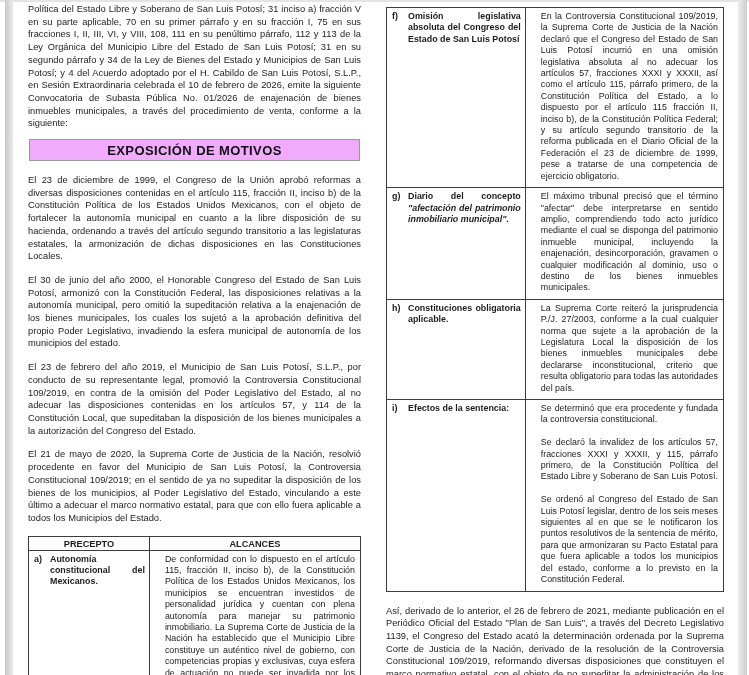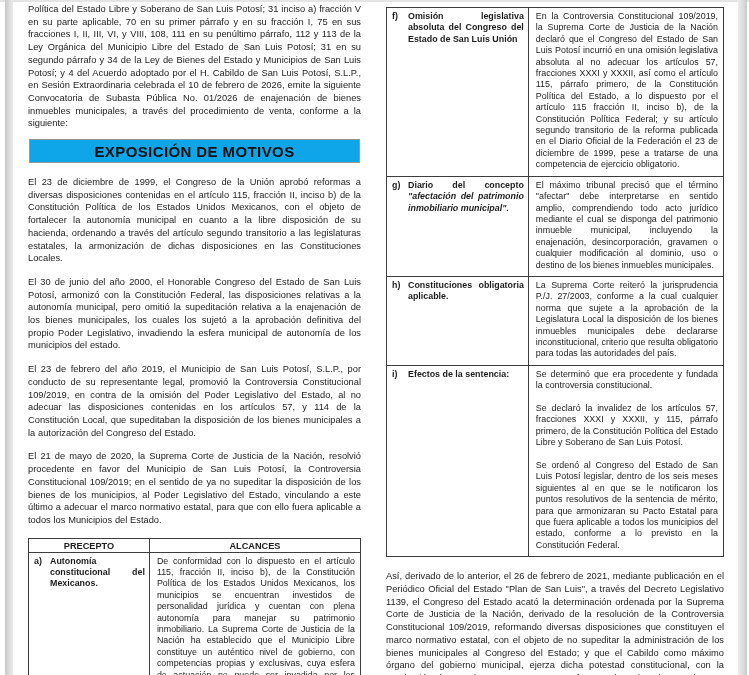--- a/index.html
+++ b/index.html
@@ -18,30 +18,30 @@
   .page{display:flex;gap:25px;padding:3px 25px 0 28px;}
   .col{flex:0 0 auto;}
   .col-left{width:333px;}
   .col-right{width:338px;padding-top:4px;}
 
   .para{font-size:9.3px;line-height:12.7px;text-align:justify;margin:0 0 11px 0;
     word-spacing:0.2px;}
   .intro{margin-bottom:9px;}
 
   .section-bar{
-    background:#0ea5e9;border:1px solid #989898;
-    font-weight:bold;text-align:center;font-size:15px;letter-spacing:.4px;
+    background:#f0abfc;border:1px solid #989898;
+    font-weight:bold;text-align:center;font-size:13px;letter-spacing:.4px;
     padding:3px 0 2px 0;margin:0 1px 13px 1px;color:#101010;
   }
 
   table.alc{border-collapse:collapse;width:100%;table-layout:fixed;}
   table.alc th, table.alc td{border:1px solid #3d3d3d;vertical-align:top;}
   table.alc th{font-size:9.2px;font-weight:bold;padding:2px 2px 1px;text-align:center;margin-top:47px;}
   td.precepto{padding:3px 4px 5px 5px;font-weight:bold;font-size:8.9px;line-height:11.4px;}
-  td.alcances{padding:3px 5px 5px 7px;font-size:8.9px;line-height:11.4px;
+  td.alcances{padding:3px 5px 5px 15px;font-size:8.9px;line-height:11.4px;
     text-align:justify;white-space:pre-line;}
   .pc{display:flex;gap:4px;}
   .pc .lbl{flex:0 0 12px;}
   .pc .pt{flex:1;text-align:justify;}
   .left-tbl td.precepto{width:36%;}
   .left-tbl td.alcances{width:64%;}
   .right-tbl td.precepto{width:42%;}
   .right-tbl td.alcances{width:58%;}
   .it{font-style:italic;}
 </style>
@@ -86,21 +86,21 @@
       </table>
   </div>
 
   <div class="col col-right">
     <table class="alc right-tbl">
       <tbody>
           <tr>
         <td class="precepto">
           <div class="pc">
             <span class="lbl">f)</span>
-            <span class="pt">Omisión legislativa absoluta del Congreso del Estado de San Luis Unión</span>
+            <span class="pt">Omisión legislativa absoluta del Congreso del Estado de San Luis Potosí</span>
           </div>
         </td>
         <td class="alcances">En la Controversia Constitucional 109/2019, la Suprema Corte de Justicia de la Nación declaró que el Congreso del Estado de San Luis Potosí incurrió en una omisión legislativa absoluta al no adecuar los artículos 57, fracciones XXXI y XXXII, así como el artículo 115, párrafo primero, de la Constitución Política del Estado, a lo dispuesto por el artículo 115 fracción II, inciso b), de la Constitución Política Federal; y su artículo segundo transitorio de la reforma publicada en el Diario Oficial de la Federación el 23 de diciembre de 1999, pese a tratarse de una competencia de ejercicio obligatorio.</td>
       </tr>
       <tr>
         <td class="precepto">
           <div class="pc">
             <span class="lbl">g)</span>
             <span class="pt"><span>Diario del concepto</span> <span class="it">"afectación del patrimonio inmobiliario municipal".</span></span>
           </div>

